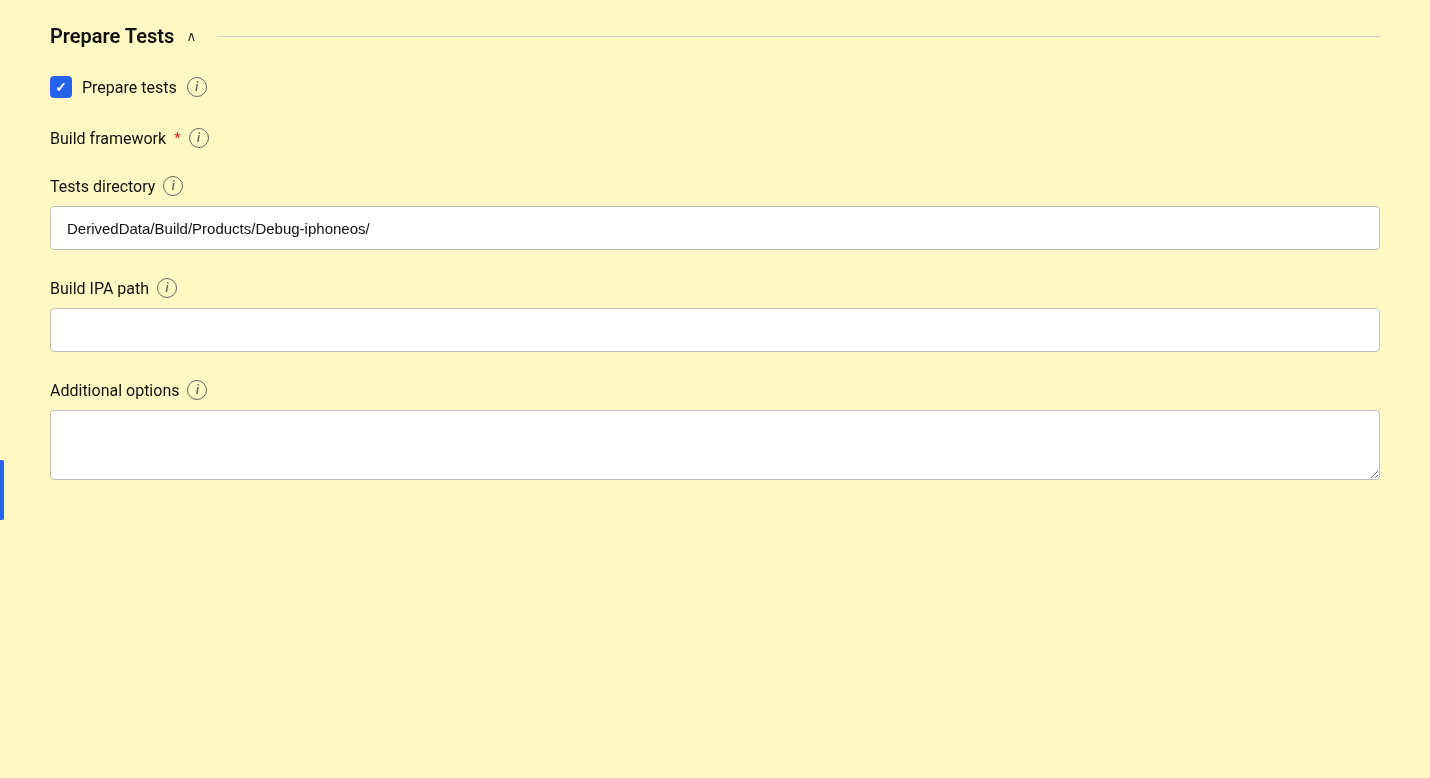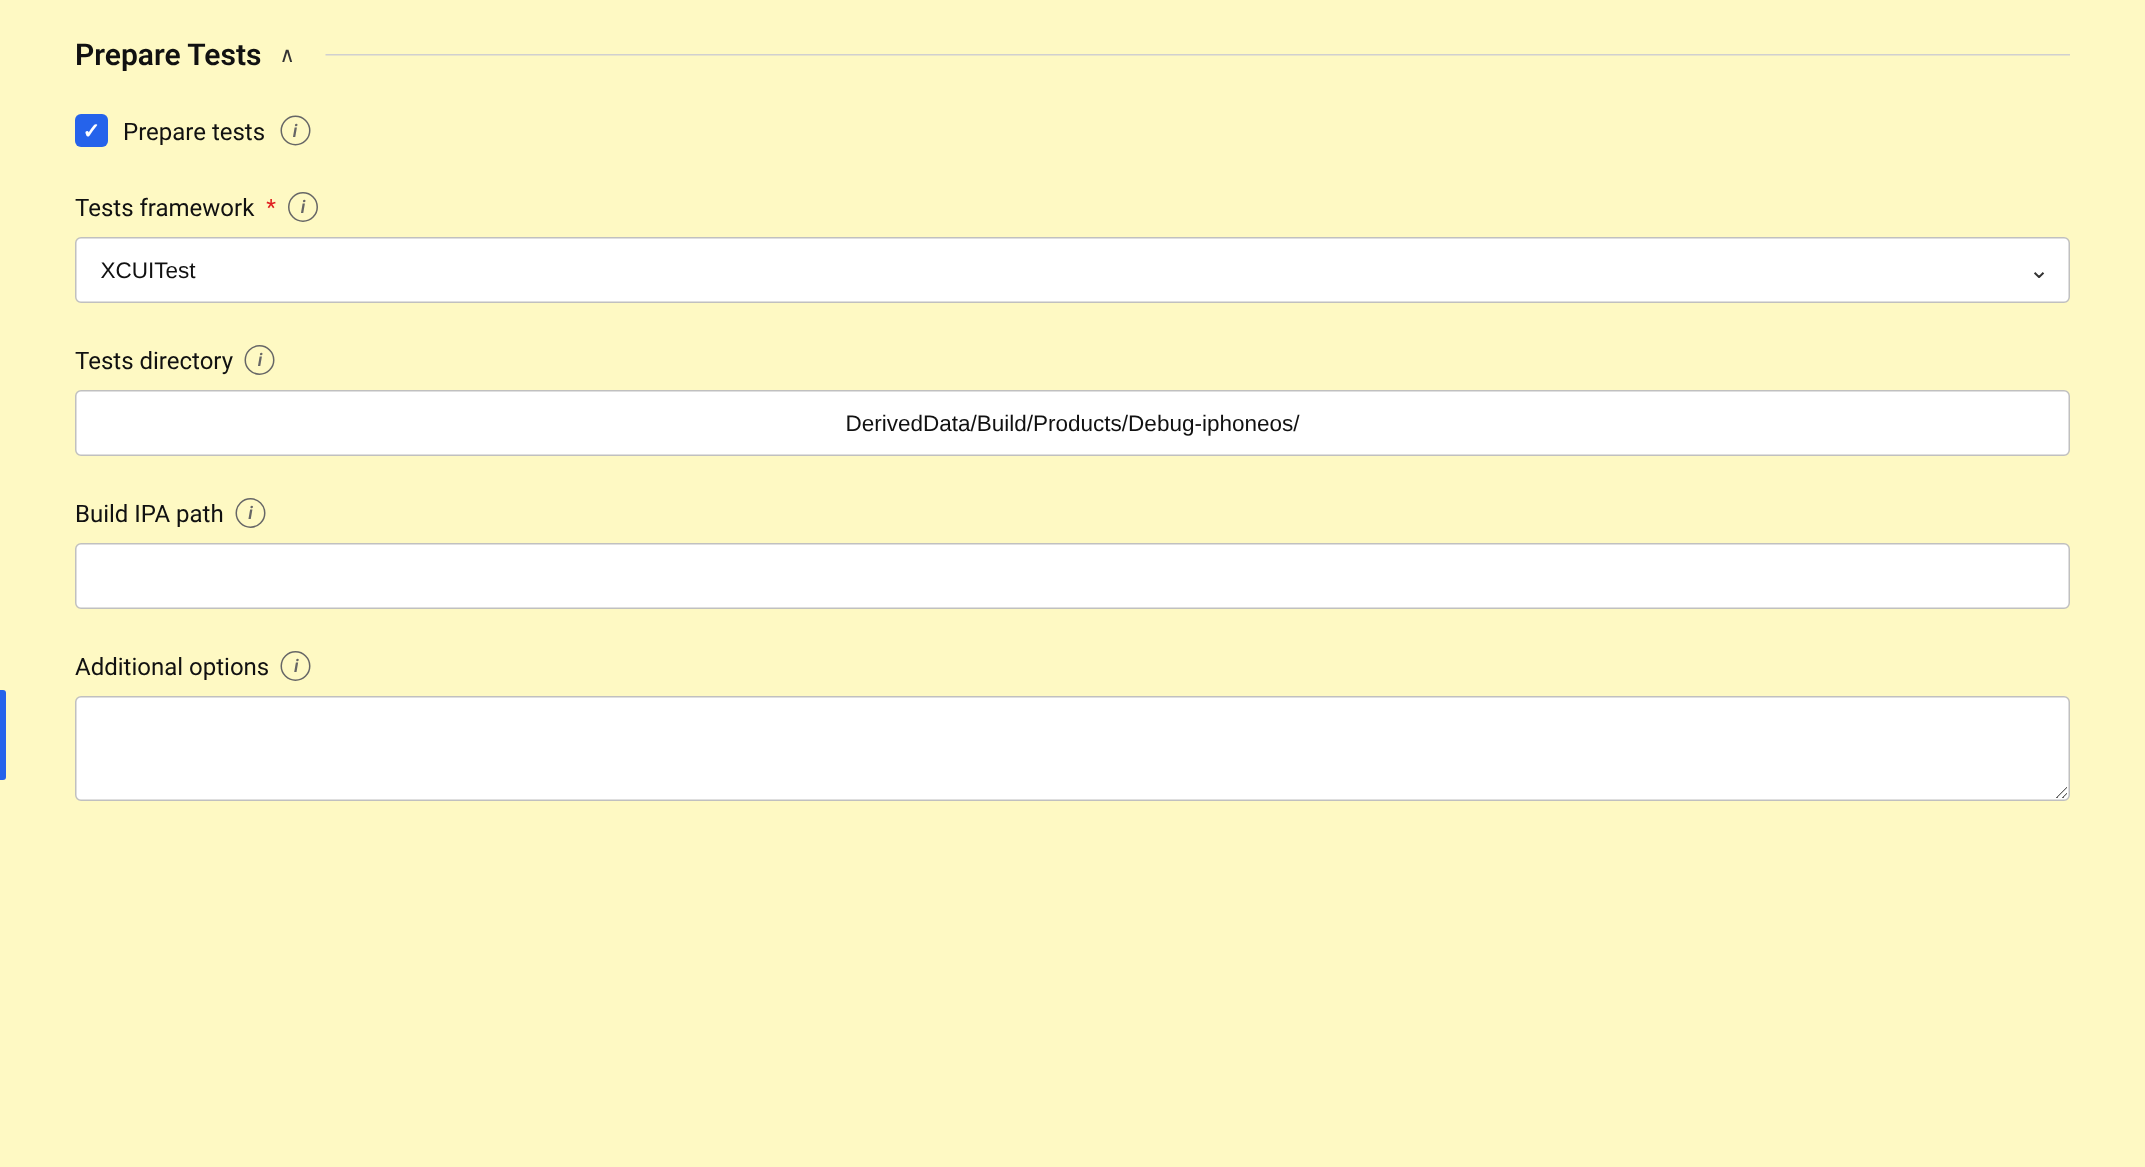--- a/index.html
+++ b/index.html
@@ -150,21 +150,20 @@
     .form-input {
       width: 100%;
       padding: 4px 16px;
       border: 1px solid #c0c0c0;
       border-radius: 4px;
       font-size: 15px;
       color: #111;
       background: #fff;
       height: 44px;
       outline: none;
-      text-align: center;
     }
 
     .left-accent {
       position: absolute;
       left: 0;
       top: 460px;
       width: 4px;
       height: 60px;
       background: #2563eb;
       border-radius: 0 2px 2px 0;
@@ -197,32 +196,24 @@
   </div>
 
   <div class="checkbox-row">
     <div class="checkbox-blue"></div>
     <span class="checkbox-label">Prepare tests</span>
     <span class="info-icon">i</span>
   </div>
 
   <div class="field-block">
     <div class="field-label-row">
-      <span class="field-label">Tests framework</span>
+      <span class="field-label">Build framework</span>
       <span class="required-star">*</span>
       <span class="info-icon">i</span>
     </div>
-    <div class="select-wrapper">
-      <select class="form-select">
-        <option>XCUITest</option>
-        <option>XCTest</option>
-        <option>UIAutomation</option>
-      </select>
-      <span class="select-chevron">⌄</span>
-    </div>
   </div>
 
   <div class="field-block">
     <div class="field-label-row">
       <span class="field-label">Tests directory</span>
       <span class="info-icon">i</span>
     </div>
     <input type="text" class="form-input" value="DerivedData/Build/Products/Debug-iphoneos/" style="">
   </div>
 

